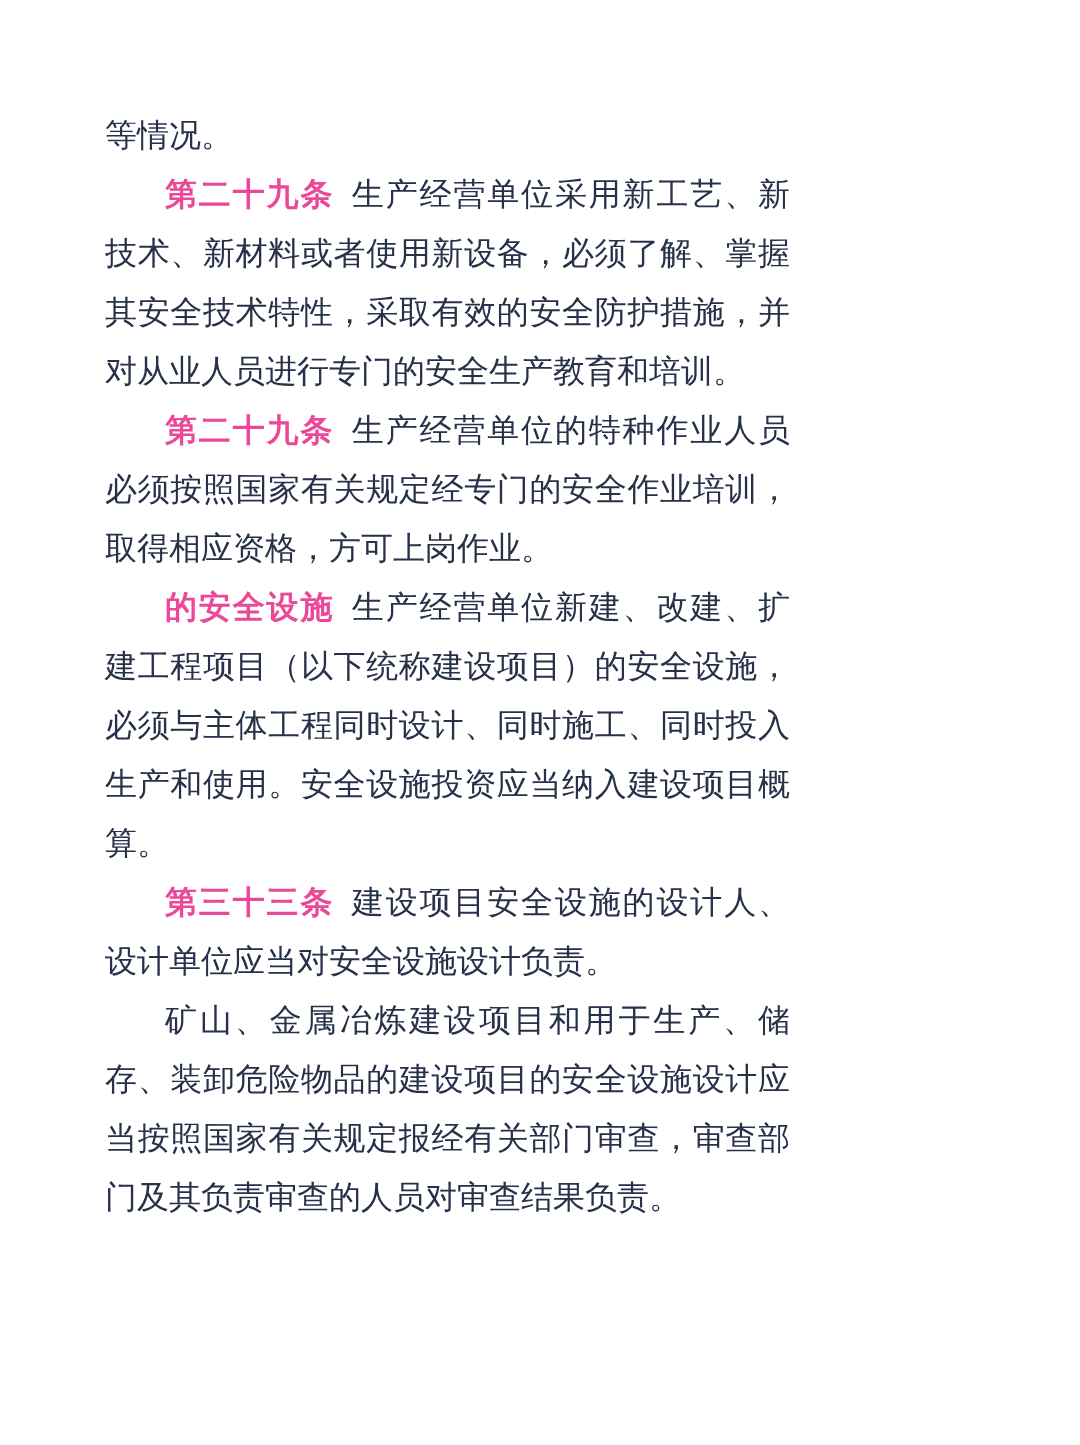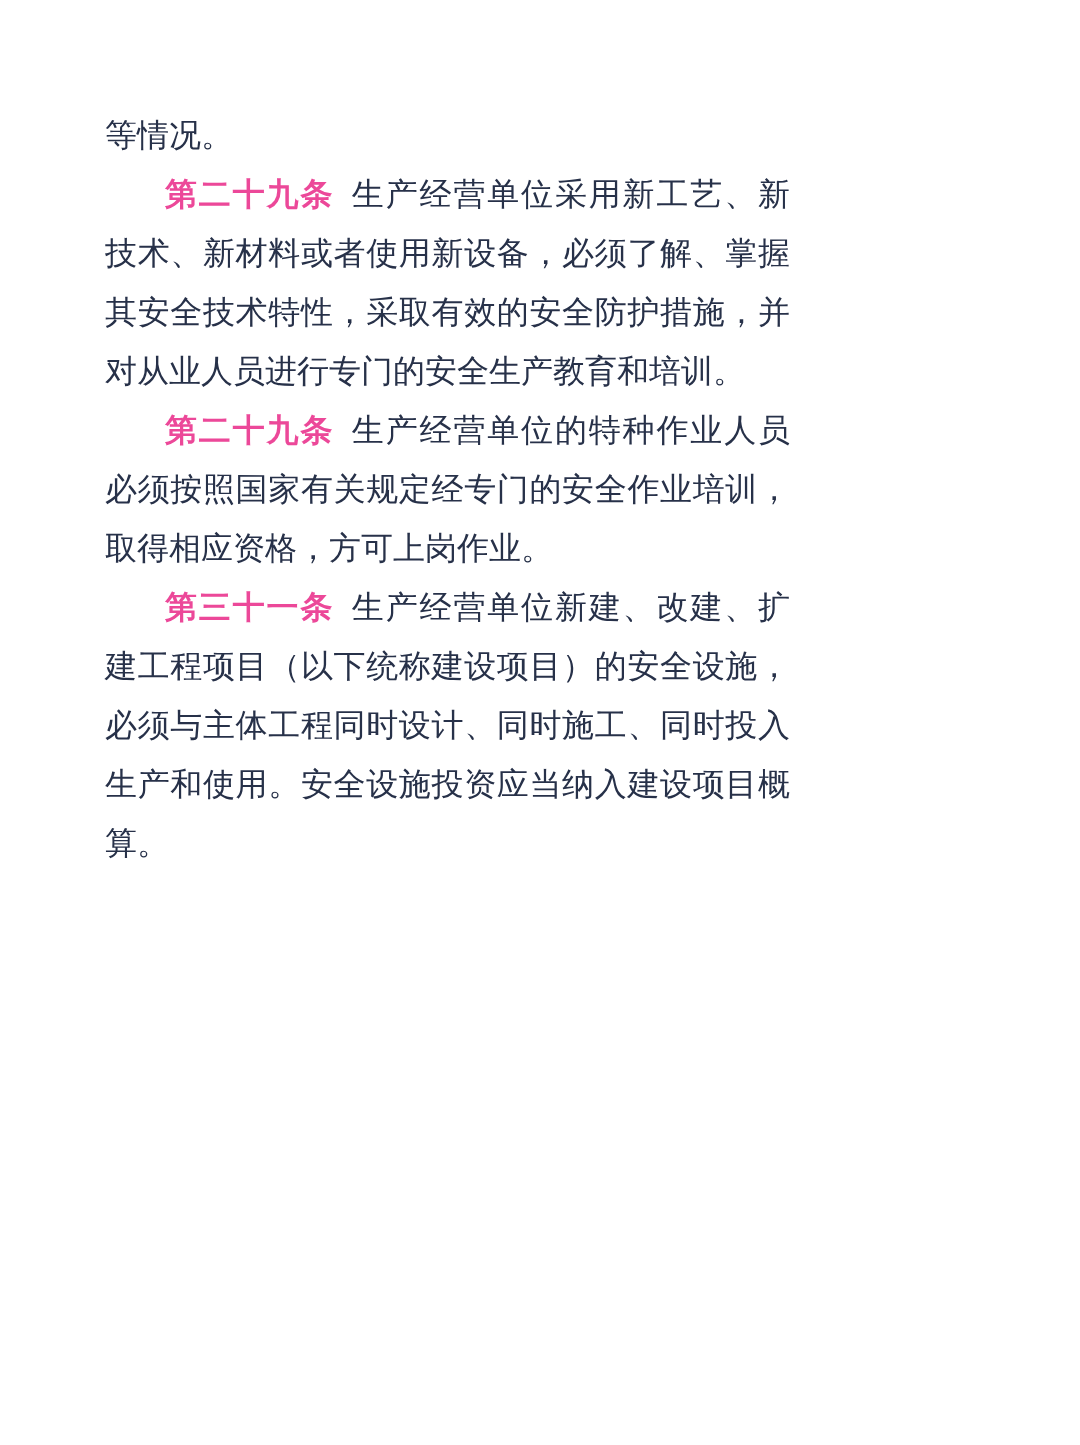--- a/index.html
+++ b/index.html
@@ -46,18 +46,20 @@
 
 <div class="page">
 
   <p class="para continuation"><span class="para-text">等情况。</span></p>
 
   <p class="para"><span class="art-num">第二十九条</span><span class="art-text">生产经营单位采用新工艺、新技术、新材料或者使用新设备，必须了解、掌握其安全技术特性，采取有效的安全防护措施，并对从业人员进行专门的安全生产教育和培训。</span></p>
 
   <p class="para"><span class="art-num">第二十九条</span><span class="art-text">生产经营单位的特种作业人员必须按照国家有关规定经专门的安全作业培训，取得相应资格，方可上岗作业。</span></p>
 
 
-  <p class="para"><span class="art-num">第三十一条</span><span class="art-text">生产经营单位新建、改建、扩建工程项目（以下统称建设项目）的安全设施，必须与主体工程同时设计、同时施工、同时投入生产和使用。安全设施投资应当纳入建设项目概算。</span></p>
+  <p class="para"><span class="art-num">的安全设施</span><span class="art-text">生产经营单位新建、改建、扩建工程项目（以下统称建设项目）的安全设施，必须与主体工程同时设计、同时施工、同时投入生产和使用。安全设施投资应当纳入建设项目概算。</span></p>
 
 
+  <p class="para"><span class="art-num">第三十三条</span><span class="art-text">建设项目安全设施的设计人、设计单位应当对安全设施设计负责。</span></p>
 
+  <p class="para"><span class="para-text">矿山、金属冶炼建设项目和用于生产、储存、装卸危险物品的建设项目的安全设施设计应当按照国家有关规定报经有关部门审查，审查部门及其负责审查的人员对审查结果负责。</span></p>
 
 </div>
 
 </body></html>

